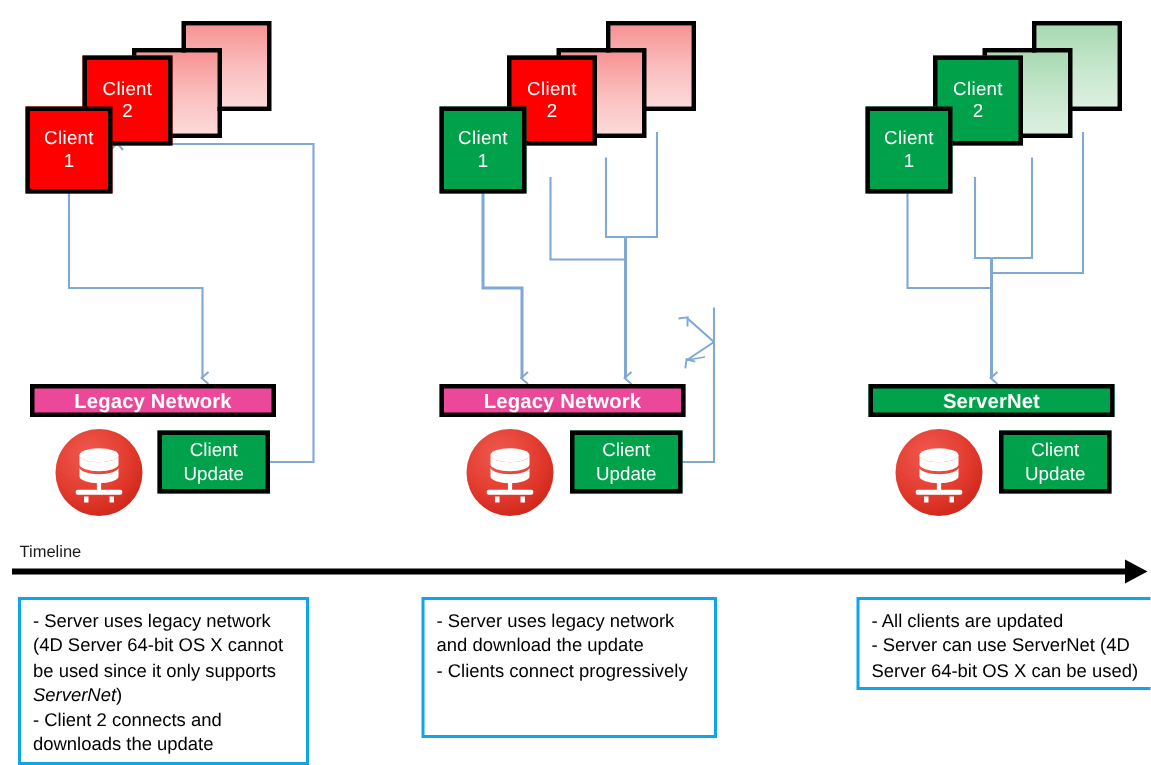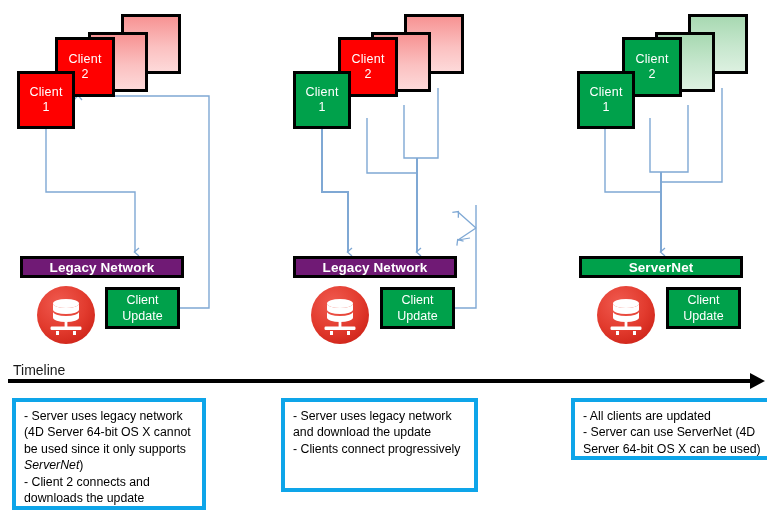--- a/index.html
+++ b/index.html
@@ -35,21 +35,21 @@
     position:absolute;
     border:3px solid #000;
     box-sizing:border-box;
     display:flex;align-items:center;justify-content:center;
     color:#ffffff;
     font-size:13.5px;
     font-weight:bold;
     letter-spacing:.1px;
     z-index:6;
   }
-  .netbar.legacy{background:#701a75;}
+  .netbar.legacy{background:#ec4899;}
   .netbar.servernet{background:#00A14B;}
 
   
   .updbox{
     position:absolute;
     border:3px solid #000;
     box-sizing:border-box;
     background:#00A14B;
     display:flex;flex-direction:column;align-items:center;justify-content:center;
     color:#ffffff;
@@ -58,29 +58,29 @@
     text-align:center;
     z-index:6;
   }
 
   
   .dbicon{position:absolute;z-index:6;}
 
   
   .timeline-label{
     position:absolute;
-    font-size:14px;
+    font-size:11px;
     color:#1a1a1a;
     white-space:nowrap;
   }
 
   
   .note{
     position:absolute;
-    border:4px solid #0ea5e9;
+    border:2px solid #0ea5e9;
     box-sizing:border-box;
     background:#ffffff;
     font-size:12.3px;
     line-height:16.4px;
     color:#000;
     padding:6px 8px 4px 8px;
     z-index:7;
   }
   .note .ln{white-space:pre-wrap;}
   .note i{font-style:italic;}

